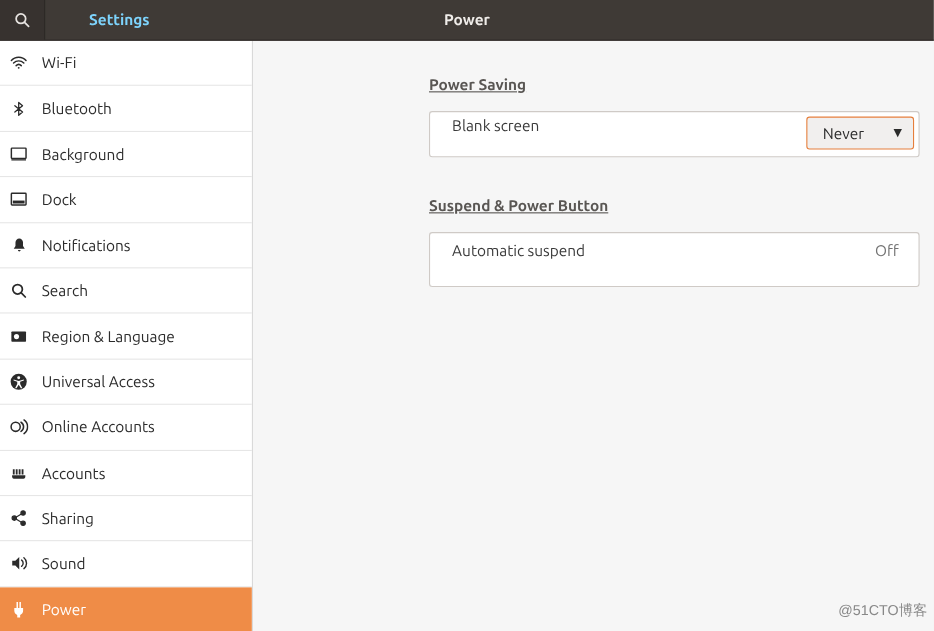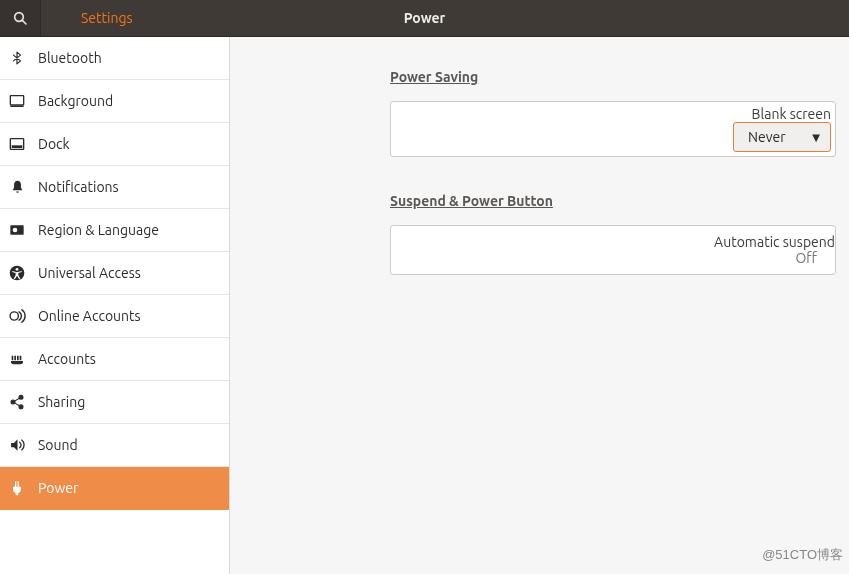--- a/index.html
+++ b/index.html
@@ -35,21 +35,21 @@
     display:flex;align-items:center;position:relative;
     border-bottom:1px solid #2d2926;
   }
   .header-search-btn{
     width:40px;height:36px;display:flex;align-items:center;justify-content:center;
     border-right:1px solid #2d2926;
     background:#37322f;
     cursor:pointer;
   }
   .header-settings-title{
-    padding-left:40px;font-weight:400;color:#f97316;
+    padding-left:40px;font-weight:700;color:#7dd3fc;
   }
   .header-panel-title{
     position:absolute;left:50%;transform:translateX(-50%);
     font-weight:600;color:#efece9;
   }
   
   .body-row{display:flex;height:calc(574px - 36px);}
   .sidebar{
     width:229px;background:var(--sidebar-bg);
     border-right:1px solid var(--sidebar-border);
@@ -74,24 +74,23 @@
   .section-title{
     color:var(--section-title);font-weight:600;font-size:14px;
     margin:0 0 16px 0;
     text-decoration:underline;
   }
   .card{
     background:var(--card-bg);border:1px solid var(--card-border);
     border-radius:3px;margin-bottom:36px;
   }
   .card-row{
-    display:flex;align-items:flex-end;justify-content:space-between;
+    display:flex;align-items:flex-start;justify-content:space-between;
     padding:4px 4px 4px 20px;min-height:32px;
     border-bottom:1px solid var(--divider);
-    flex-direction:column;
   }
   .card-row:last-child{border-bottom:none;}
   .card-row.clickable{cursor:pointer;}
   .row-label{color:#3a3a3a;}
   .row-value{padding-right:18px;color:#737373;font-size:14px;}
   .combobox{
     border:1px solid var(--combobox-border);
     border-radius:3px;background:var(--combobox-bg);
     height:28px;display:flex;align-items:center;
     padding:0 10px 0 14px;gap:18px;
@@ -119,20 +118,31 @@
     </span>
   </div>
   <div class="header-settings-title">Settings</div>
   <div class="header-panel-title">Power</div>
 </div>
 
 <div class="body-row">
 
   <div class="sidebar">
 
+    <div class="sidebar-item">
+      <span class="icon">
+        <svg width="16" height="16" viewBox="0 0 24 24" fill="none" stroke="currentColor" stroke-width="2" stroke-linecap="round">
+            <path d="M2 9 C7 3 17 3 22 9"></path>
+            <path d="M5 12.5 C9 8.5 15 8.5 19 12.5"></path>
+            <path d="M8.5 16 C10.5 14 13.5 14 15.5 16"></path>
+            <circle cx="12" cy="19" r="1.3" fill="currentColor" stroke="none"></circle>
+          </svg>
+      </span>
+      <span>Wi-Fi</span>
+    </div>
 
     <div class="sidebar-item">
       <span class="icon">
         <svg width="14" height="16" viewBox="0 0 24 24" fill="none" stroke="currentColor" stroke-width="2" stroke-linecap="round" stroke-linejoin="round">
             <path d="M6 7 L18 17 L12 22 L12 2 L18 7 L6 17"></path>
           </svg>
       </span>
       <span>Bluetooth</span>
     </div>
 
@@ -159,20 +169,29 @@
     <div class="sidebar-item">
       <span class="icon">
         <svg width="15" height="16" viewBox="0 0 24 24" fill="currentColor">
             <path d="M12 2 C9 2 6.5 4.5 6.5 8 L6.5 13 L4 17 L20 17 L17.5 13 L17.5 8 C17.5 4.5 15 2 12 2 Z"></path>
             <path d="M10 19 A2 2 0 0 0 14 19 Z"></path>
           </svg>
       </span>
       <span>Notifications</span>
     </div>
 
+    <div class="sidebar-item">
+      <span class="icon">
+        <svg width="16" height="16" viewBox="0 0 24 24" fill="none" stroke="currentColor" stroke-width="2.4" stroke-linecap="round">
+            <circle cx="10.5" cy="10.5" r="6.5"></circle>
+            <line x1="15.5" y1="15.5" x2="21" y2="21"></line>
+          </svg>
+      </span>
+      <span>Search</span>
+    </div>
 
     <div class="sidebar-item">
       <span class="icon">
         <svg width="16" height="14" viewBox="0 0 24 20" fill="currentColor">
             <rect x="2" y="3" width="20" height="14" rx="1"></rect>
             <circle cx="9" cy="10" r="3.5" fill="#fff"></circle>
           </svg>
       </span>
       <span>Region &amp; Language</span>
     </div>

